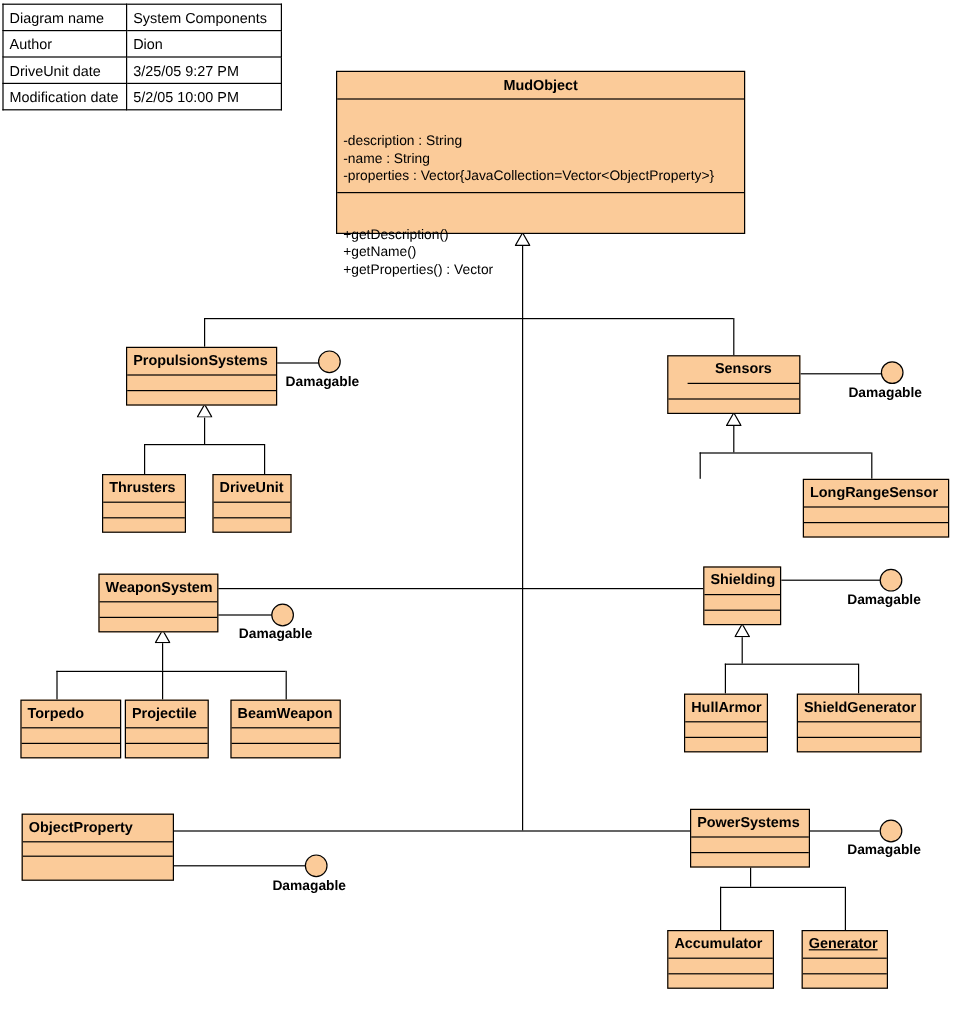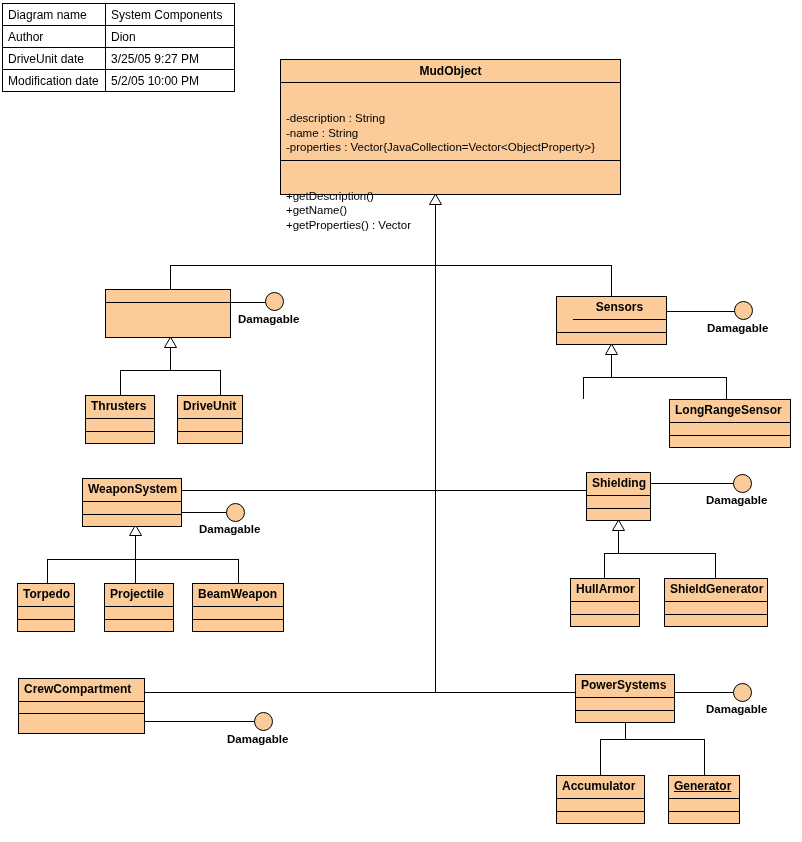--- a/index.html
+++ b/index.html
@@ -199,20 +199,21 @@
       <div>-properties : Vector{JavaCollection=Vector&lt;ObjectProperty&gt;}</div>
     </div>
     <div class="uml-ops">
       <div>+getDescription()</div>
       <div>+getName()</div>
       <div>+getProperties() : Vector</div>
     </div>
   </div>
 
   <div class="uml-class" style="left:105px;top:289px;width:126px;height:49px;">
+    <div class="uml-name left" style="height:23px;padding-top:3px;">PropulsionSystems</div>
     <div class="uml-compartment"></div>
     <div class="uml-compartment last"></div>
   </div>
   <div class="lolli" style="left:265px;top:292px;"></div>
   <div class="lolli-label" style="left:238px;top:313px;">Damagable</div>
 
   <div class="uml-class" style="left:85px;top:395px;width:70px;height:49px;">
     <div class="uml-name left" style="height:23px;padding-top:3px;">Thrusters</div>
     <div class="uml-compartment"></div>
     <div class="uml-compartment last"></div>
@@ -240,21 +241,21 @@
   </div>
 
   <div class="uml-class" style="left:669px;top:399px;width:122px;height:49px;">
     <div class="uml-name left" style="height:23px;padding-top:3px;">LongRangeSensor</div>
     <div class="uml-compartment"></div>
     <div class="uml-compartment last"></div>
   </div>
   <div class="lolli" style="left:226px;top:503px;"></div>
   <div class="lolli-label" style="left:199px;top:523px;">Damagable</div>
 
-  <div class="uml-class" style="left:17px;top:583px;width:58px;height:49px;">
+  <div class="uml-class" style="left:17px;top:583px;width:84px;height:49px;">
     <div class="uml-name left" style="height:23px;padding-top:3px;">Torpedo</div>
     <div class="uml-compartment"></div>
     <div class="uml-compartment last"></div>
   </div>
 
   <div class="uml-class" style="left:104px;top:583px;width:70px;height:49px;">
     <div class="uml-name left" style="height:23px;padding-top:3px;">Projectile</div>
     <div class="uml-compartment"></div>
     <div class="uml-compartment last"></div>
   </div>
@@ -279,21 +280,21 @@
     <div class="uml-compartment last"></div>
   </div>
 
   <div class="uml-class" style="left:664px;top:578px;width:104px;height:49px;">
     <div class="uml-name left" style="height:23px;padding-top:3px;">ShieldGenerator</div>
     <div class="uml-compartment"></div>
     <div class="uml-compartment last"></div>
   </div>
 
   <div class="uml-class" style="left:18px;top:678px;width:127px;height:56px;">
-    <div class="uml-name left" style="height:23px;padding-top:3px;">CrewCompartment</div>
+    <div class="uml-name left" style="height:23px;padding-top:3px;">ObjectProperty</div>
     <div class="uml-compartment" style="height:12px;"></div>
     <div class="uml-compartment last" style="height:19px;"></div>
   </div>
   <div class="lolli" style="left:254px;top:712px;"></div>
   <div class="lolli-label" style="left:227px;top:733px;">Damagable</div>
 
   <div class="uml-class" style="left:575px;top:674px;width:100px;height:49px;">
     <div class="uml-name left" style="height:23px;padding-top:3px;">PowerSystems</div>
     <div class="uml-compartment"></div>
     <div class="uml-compartment last"></div>

